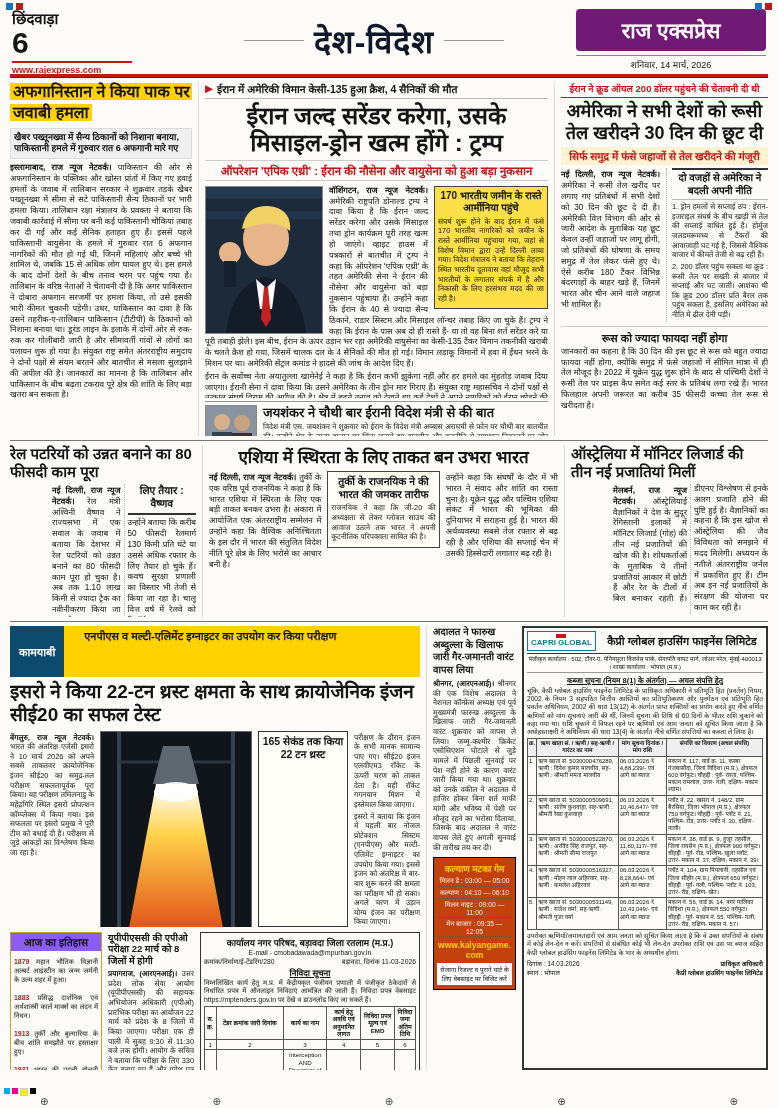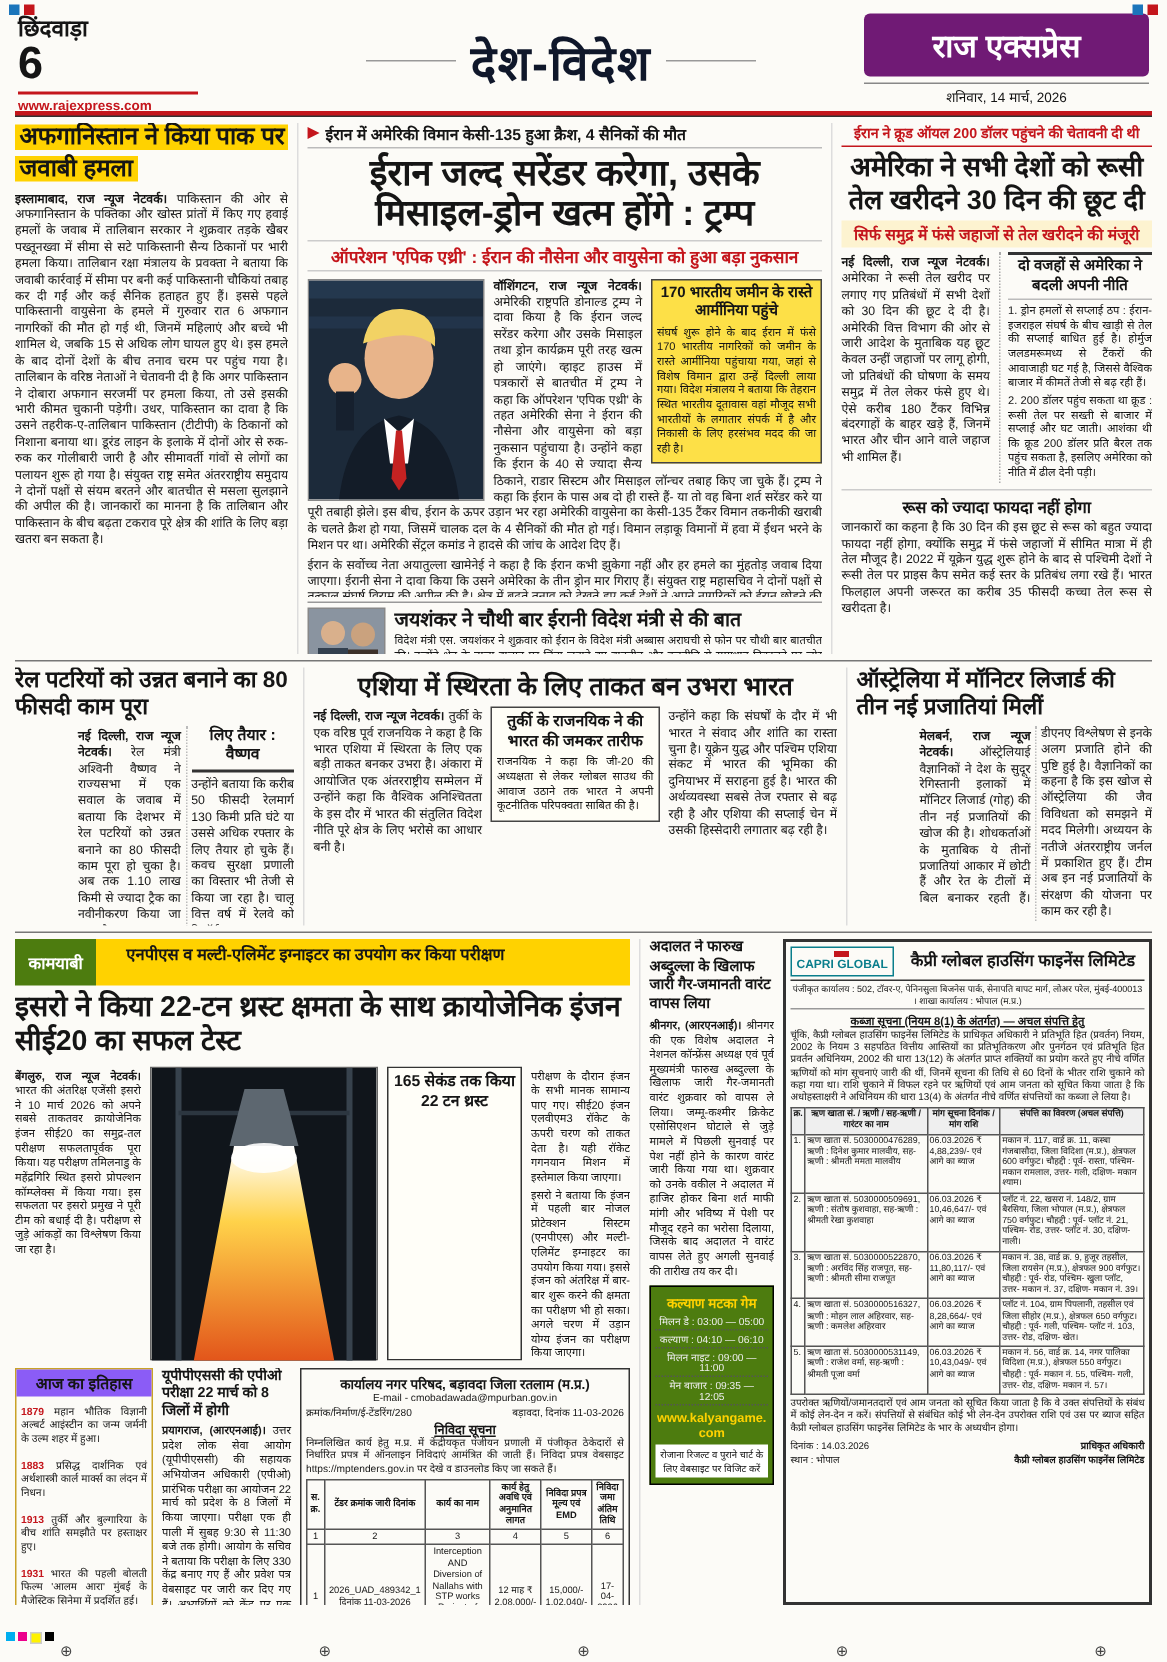--- a/index.html
+++ b/index.html
@@ -76,21 +76,21 @@
   .asia-box { border:1px solid #444; padding:3px; margin-bottom:3px; background:#fffef6; }
   .asia-box h4 { margin:0 0 2px; font-size:10.5px; text-align:center; line-height:1.25; }
   .lizard { width:204px; overflow:hidden; }
   .lizard h3 { margin:0 0 3px; font-size:15px; line-height:1.2; }
   .cols2 { column-count:2; column-gap:7px; column-rule:1px dotted #bbb;margin-left:42px; }
 
   
   .row3 { height:452px; }
   .r3-left { width:410px; overflow:hidden; }
   .kamyabi-strip { display:flex; align-items:stretch; }
-  .kamyabi-label { background:#4d7c0f; color:#fff; font-weight:bold; font-size:11px; padding:8px 9px; }
+  .kamyabi-label { background:#0c4a6e; color:#fff; font-weight:bold; font-size:11px; padding:18px 9px; }
   .kamyabi-strap { background:#ffd200; flex:1; font-weight:bold; font-size:11px; padding:2px 20px; }
   .isro-headline { font-size:19px; font-weight:bold; line-height:1.2; margin:4px 0; }
   .isro-media { display:flex; gap:6px; height:196px; overflow:hidden; }
   .isro-colA { width:84px; }
   .rocket-img { width:150px; border:1px solid #666; flex:0 0 150px; }
   .thrust-box { width:82px; border:1px solid #333; padding:3px; background:#fffef8; }
   .thrust-box h4 { margin:0 0 2px; font-size:10.5px; text-align:center; line-height:1.25; }
   .isro-colB { flex:1; }
   .r3-bottom { display:flex; gap:6px; margin-top:5px; height:188px; overflow:hidden; }
   .history-box { width:90px; border:1px solid #c9a227; }
@@ -102,21 +102,21 @@
   .tender { flex:1; border:1px solid #333; padding:3px; font-size:6.8px; overflow:hidden; }
   .tender-office { text-align:center; font-weight:bold; font-size:9px; }
   .tender-email { text-align:center; font-size:6.8px; }
   .tender-refline { display:flex; justify-content:space-between; font-size:6.8px; margin:1px 0; }
   .tender-title { text-align:center; font-weight:bold; font-size:8.5px; text-decoration:underline; }
   table.tnd { width:100%; border-collapse:collapse; font-size:6.2px; margin:2px 0; }
   table.tnd th, table.tnd td { border:1px solid #555; padding:1px 2px; text-align:center; line-height:1.2; }
 
   .r3-mid { width:90px; overflow:hidden; }
   .farooq h4 { margin:0 0 2px; font-size:9.8px; line-height:1.3; }
-  .kalyan { background:#4d7c0f; color:#eee; text-align:center; padding:4px 3px; margin-top:5px; border:1px solid #000; }
+  .kalyan { background:#c2410c; color:#eee; text-align:center; padding:4px 3px; margin-top:5px; border:1px solid #000; }
   .kalyan-title { color:#ffd200; font-weight:bold; font-size:9px; }
   .kalyan-row { font-size:6.8px; border-bottom:1px dotted #555; padding:1px 0; }
   .kalyan-site { color:#ffd200; font-weight:bold; font-size:8.5px; margin-top:3px; word-break:break-all; }
   .kalyan-foot { background:#fff; color:#111; font-size:6.4px; margin-top:3px; padding:2px 1px; }
 
   .capri { flex:1; border:2px solid #333; padding:3px; font-size:6.6px; overflow:hidden; }
   .capri-head { display:flex; gap:5px; align-items:center; border-bottom:1px solid #333; padding-bottom:2px; }
   .capri-logo { flex:0 0 auto; color:#0a7e8c; font-weight:bold; font-size:8px; border:1px solid #0a7e8c; padding:2px 3px; line-height:1.1; text-align:center; }
   .capri-logo i { display:block; width:10px; height:4px; background:#c4161c; margin:0 auto 1px; }
   .capri-title { flex:1; text-align:center; font-size:11px; font-weight:bold; line-height:1.15; }
@@ -167,20 +167,21 @@
       <div class="brand-box">राज एक्सप्रेस</div>
       <div class="date-line">शनिवार, 14 मार्च, 2026</div>
     </div>
   </header>
   <div class="rule-main"></div>
 
   <section class="row row1">
 
     <article class="afghan">
       <h2 class="hl-yellow"><span>अफगानिस्तान ने किया पाक पर जवाबी हमला</span></h2>
+      <div class="afghan-sub">खैबर पख्तूनख्वा में सैन्य ठिकानों को निशाना बनाया, पाकिस्तानी हमले में गुरुवार रात 6 अफगानी मारे गए</div>
       <p class="body-sm">
         <b class="dl">इस्लामाबाद, राज न्यूज नेटवर्क।</b>
         <span>पाकिस्तान की ओर से अफगानिस्तान के पक्तिका और खोस्त प्रांतों में किए गए हवाई हमलों के जवाब में तालिबान सरकार ने शुक्रवार तड़के खैबर पख्तूनख्वा में सीमा से सटे पाकिस्तानी सैन्य ठिकानों पर भारी हमला किया। तालिबान रक्षा मंत्रालय के प्रवक्ता ने बताया कि जवाबी कार्रवाई में सीमा पर बनी कई पाकिस्तानी चौकियां तबाह कर दी गईं और कई सैनिक हताहत हुए हैं। इससे पहले पाकिस्तानी वायुसेना के हमले में गुरुवार रात 6 अफगान नागरिकों की मौत हो गई थी, जिनमें महिलाएं और बच्चे भी शामिल थे, जबकि 15 से अधिक लोग घायल हुए थे। इस हमले के बाद दोनों देशों के बीच तनाव चरम पर पहुंच गया है। तालिबान के वरिष्ठ नेताओं ने चेतावनी दी है कि अगर पाकिस्तान ने दोबारा अफगान सरजमीं पर हमला किया, तो उसे इसकी भारी कीमत चुकानी पड़ेगी। उधर, पाकिस्तान का दावा है कि उसने तहरीक-ए-तालिबान पाकिस्तान (टीटीपी) के ठिकानों को निशाना बनाया था। डूरंड लाइन के इलाके में दोनों ओर से रुक-रुक कर गोलीबारी जारी है और सीमावर्ती गांवों से लोगों का पलायन शुरू हो गया है। संयुक्त राष्ट्र समेत अंतरराष्ट्रीय समुदाय ने दोनों पक्षों से संयम बरतने और बातचीत से मसला सुलझाने की अपील की है। जानकारों का मानना है कि तालिबान और पाकिस्तान के बीच बढ़ता टकराव पूरे क्षेत्र की शांति के लिए बड़ा खतरा बन सकता है।</span>
       </p>
     </article>
 
     <article class="iran">
       <div class="kicker">
         <span class="arrow">▶</span>
         <span>ईरान में अमेरिकी विमान केसी-135 हुआ क्रैश, 4 सैनिकों की मौत</span>

